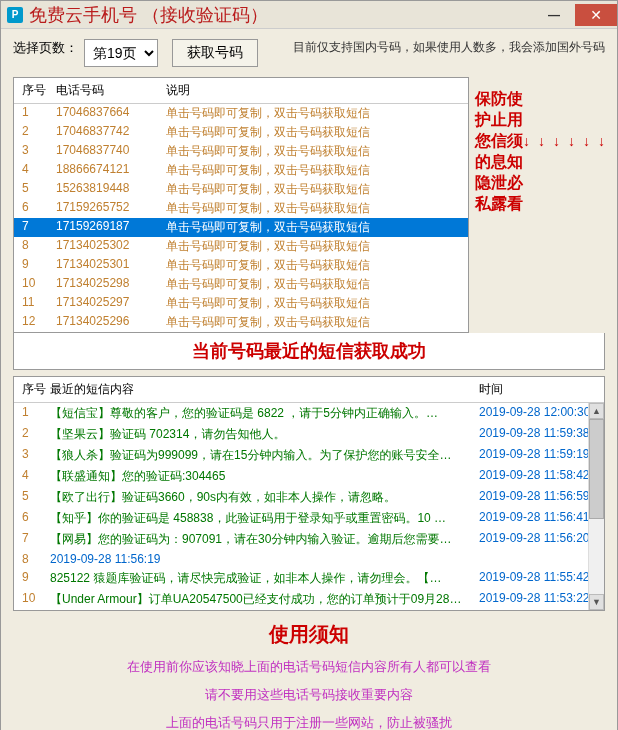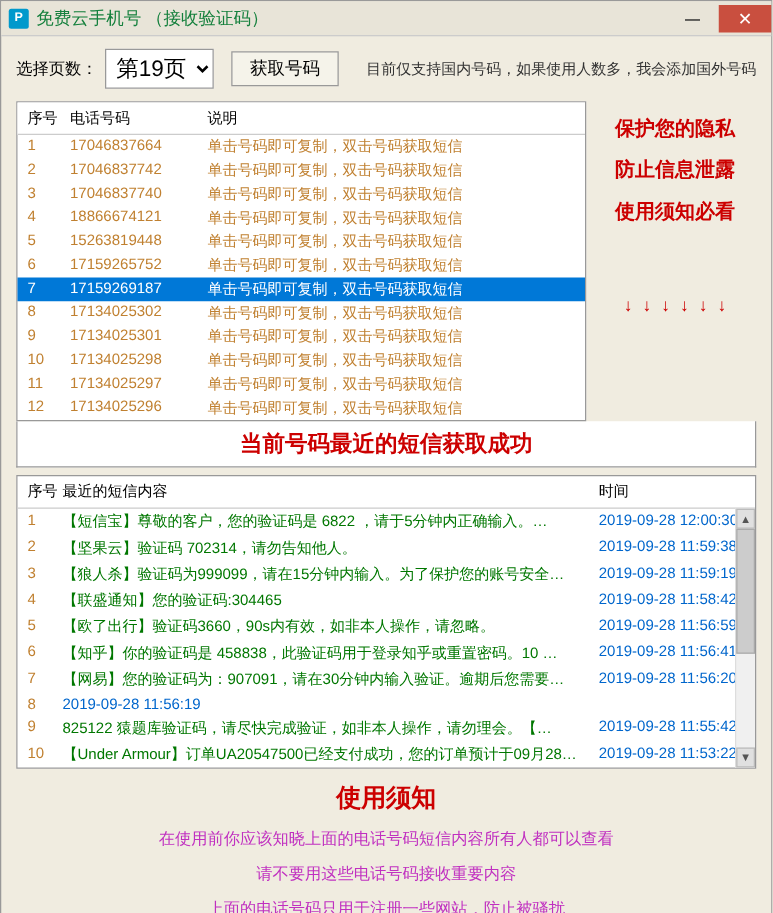--- a/index.html
+++ b/index.html
@@ -1,41 +1,41 @@
 <!DOCTYPE html>
 <html><head>
 <meta charset="utf-8">
 <style>
   * { box-sizing: border-box; margin: 0; padding: 0; }
   body { font-family: "Microsoft YaHei", SimSun, sans-serif; font-size: 12px; background: #f0ece0; width: 618px; }
   .window { width: 618px; background: #f0ece0; border: 1px solid #999; }
   .titlebar { height: 28px; background: #e8e4d8; display: flex; align-items: center; justify-content: space-between; border-bottom: 1px solid #ccc; }
   .titlebar-left { display: flex; align-items: center; padding-left: 6px; }
   .app-icon { width: 16px; height: 16px; background: #0099cc; border-radius: 2px; margin-right: 6px; display: flex; align-items: center; justify-content: center; color: #fff; font-size: 10px; font-weight: bold; }
-  .title-text { font-size: 14px; color: #15803d; }
+  .title-text { font-size: 18px; color: #b91c1c; }
   .win-buttons { display: flex; }
   .win-btn { width: 42px; height: 22px; display: flex; align-items: center; justify-content: center; font-size: 12px; background: #e8e4d8; color: #333; }
   .win-btn.minimize { font-weight: bold; }
   .win-btn.close { background: #c94f3f; color: #fff; font-size: 14px; }
-  .toolbar { padding: 10px 12px; display: flex; align-items: center; gap: 6px; }
+  .toolbar { padding: 10px 12px; display: flex; align-items: flex-start; gap: 6px; }
   .toolbar-label { font-size: 13px; }
-  .page-select { font-size: 18px; padding: 4px 4px; border: 1px solid #999; background: #fff; }
+  .page-select { font-size: 14px; padding: 4px 4px; border: 1px solid #999; background: #fff; }
   .fetch-btn { font-size: 14px; padding: 4px 14px; border: 1px solid #999; background: #f5f3ea; margin-left: 8px; }
   .notice-right { font-size: 12px; color: #333; margin-left: auto; }
   .main-row { display: flex; padding: 0 12px; gap: 6px; }
   .phone-panel { flex: 1; border: 1px solid #999; background: #fff; }
   .table-head { display: flex; background: #fff; border-bottom: 1px solid #ccc; font-size: 12px; padding: 4px 0; }
   .col-seq { width: 42px; padding-left: 8px; }
   .col-phone { width: 110px; }
   .col-desc { flex: 1; }
   .phone-rows { }
   .phone-row { display: flex; font-size: 12px; color: #c08030; padding: 1px 0; }
   .phone-row.selected { background: #0078d7; color: #fff; }
   .phone-row .col-desc { white-space: nowrap; overflow: hidden; }
-  .side-panel { width: 130px; display: flex; flex-direction: column; align-items: center; padding-top: 6px; }
+  .side-panel { width: 130px; display: flex; flex-direction: row; align-items: flex-start; padding-top: 6px; }
   .side-line { font-size: 16px; color: #c00; font-weight: bold; margin: 6px 0; }
   .arrows { display: flex; gap: 8px; margin-top: 50px; color: #c00; font-size: 14px; }
   .status-bar { text-align: center; color: #c00; font-size: 18px; font-weight: bold; padding: 6px 0; background: #fff; border: 1px solid #999; border-top: none; margin: 0 12px; }
   .sms-panel { margin: 6px 12px 0 12px; border: 1px solid #999; background: #fff; }
   .sms-head { display: flex; padding: 4px 0; border-bottom: 1px solid #ccc; }
   .sms-col-seq { width: 36px; padding-left: 8px; }
   .sms-col-content { flex: 1; }
   .sms-col-time { width: 125px; }
   .sms-rows { position: relative; }
   .sms-row { display: flex; font-size: 12px; padding: 2px 0; }

